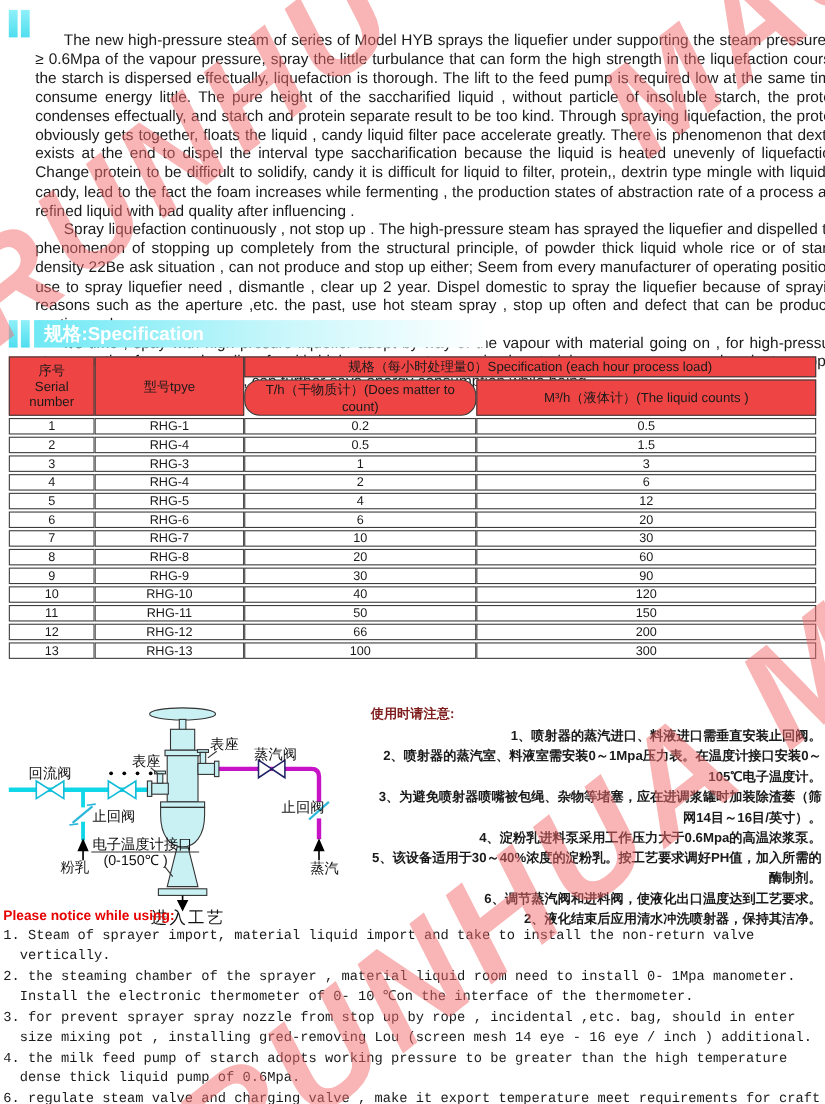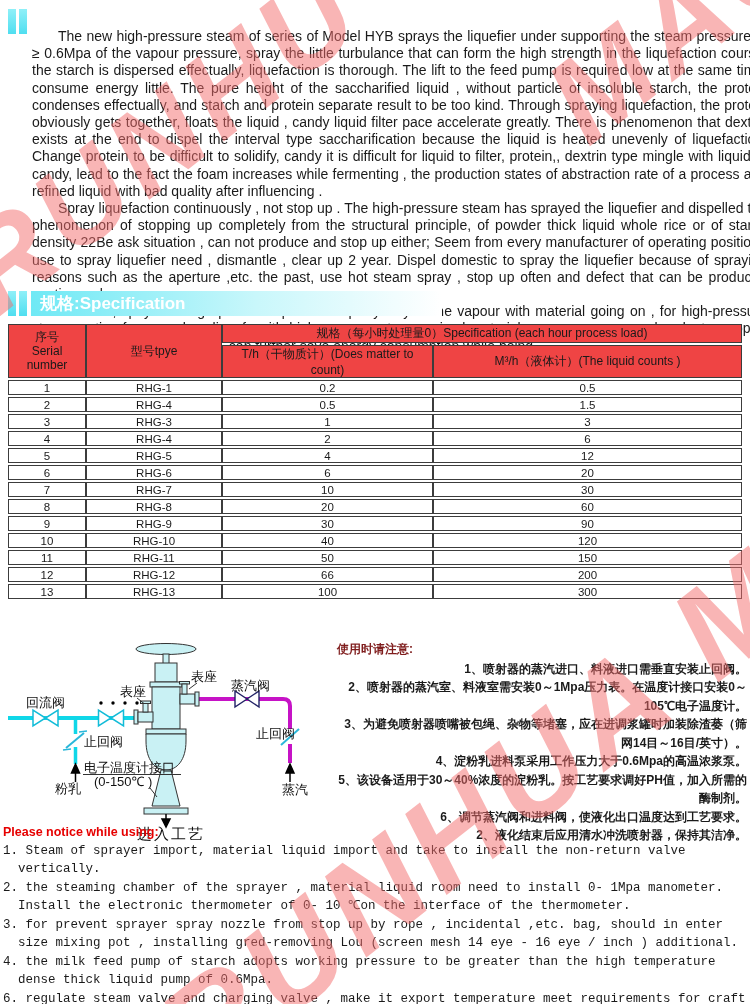--- a/index.html
+++ b/index.html
@@ -21,21 +21,21 @@
 
   
   table.spec{position:absolute;left:8px;top:322px;width:734px;border-collapse:separate;
              border-spacing:0 2px;}
   table.spec th,table.spec td{border:1px solid #3c3c3c;text-align:center;padding:0 2px;}
   table.spec th{background:#ef4444;font-weight:normal;font-size:12px;height:17px;}
   table.spec td{background:#fff;font-size:11.5px;height:13px;}
   td.c-model{font-size:12.5px;}
   .th-serial{width:72px;font-size:12px;line-height:14px;}
   .th-model{width:130px;}
-  .th-th{width:205px;}
+  .th-th{width:205px;border-radius:14px;}
 
   
   svg.sketch{position:absolute;left:0;top:630px;}
   .dlbl{font-size:13px;fill:#111;font-family:"Liberation Sans",sans-serif;}
   .dlbl-big{font-size:15px;fill:#111;letter-spacing:2px;font-family:"Liberation Sans",sans-serif;}
 
   
   .notes-zh{position:absolute;left:337px;top:640px;width:410px;font-size:12px;line-height:18.5px;
             font-weight:bold;color:#1a1a1a;}
   .notes-zh .nz-title{color:#7f1d1d;margin-bottom:1px;}

